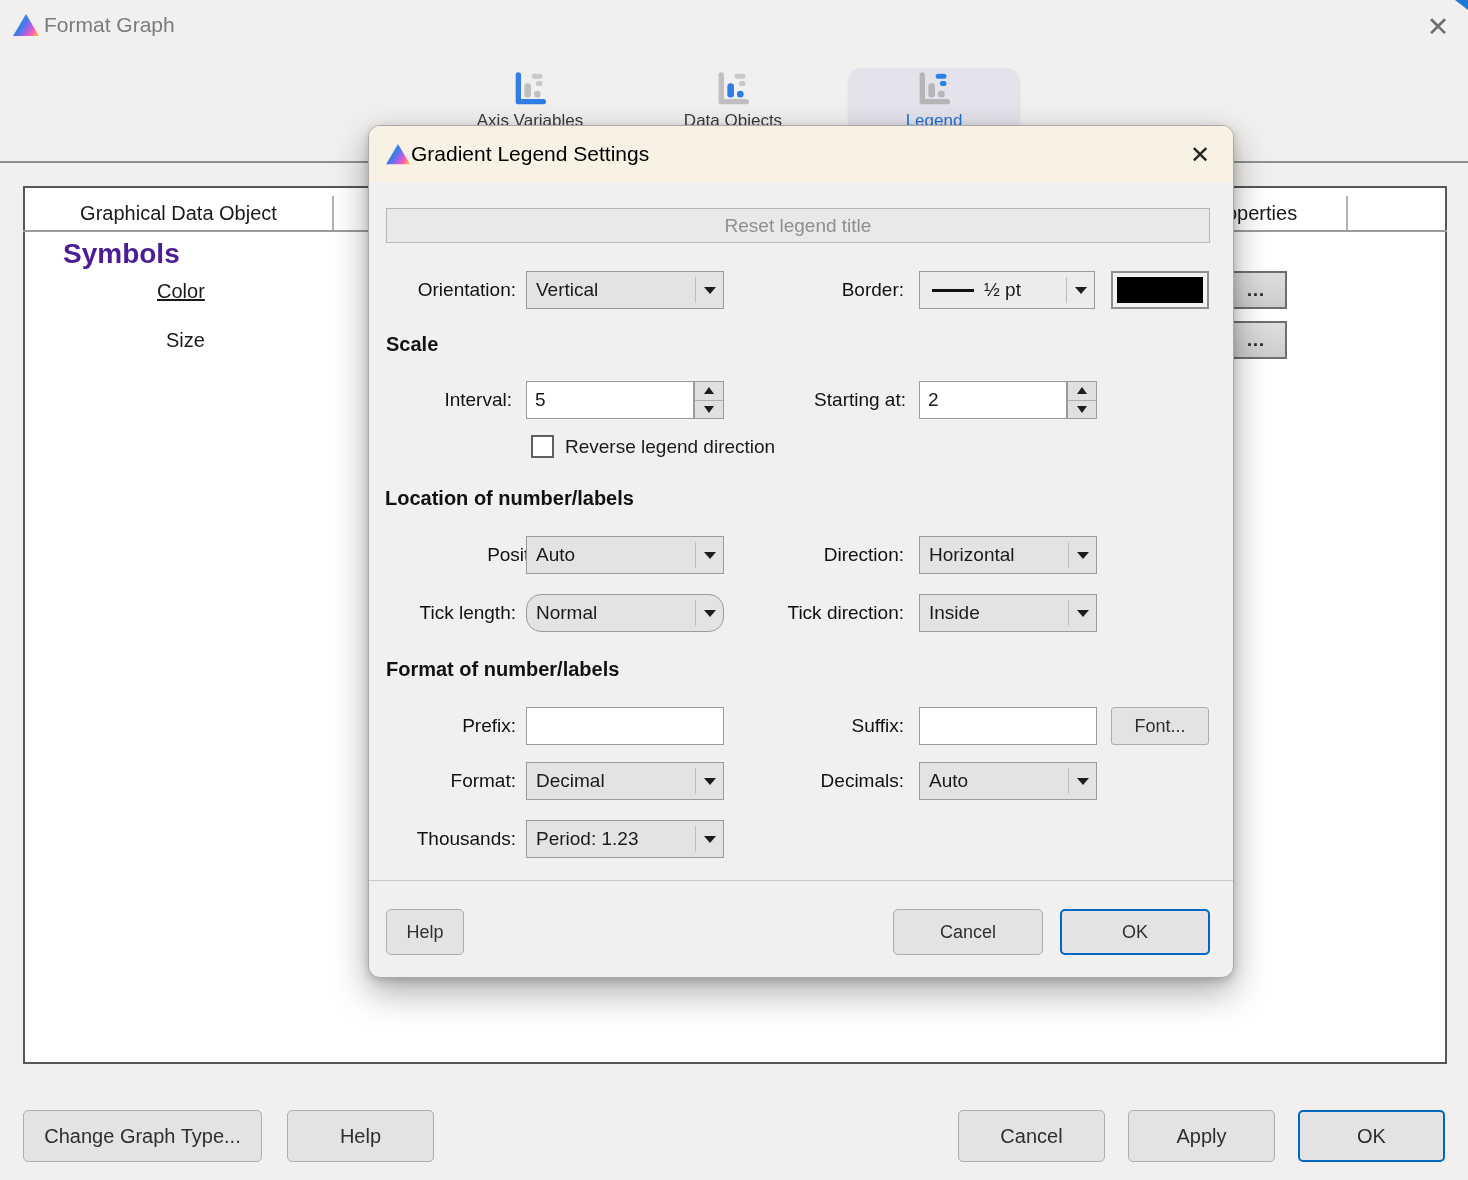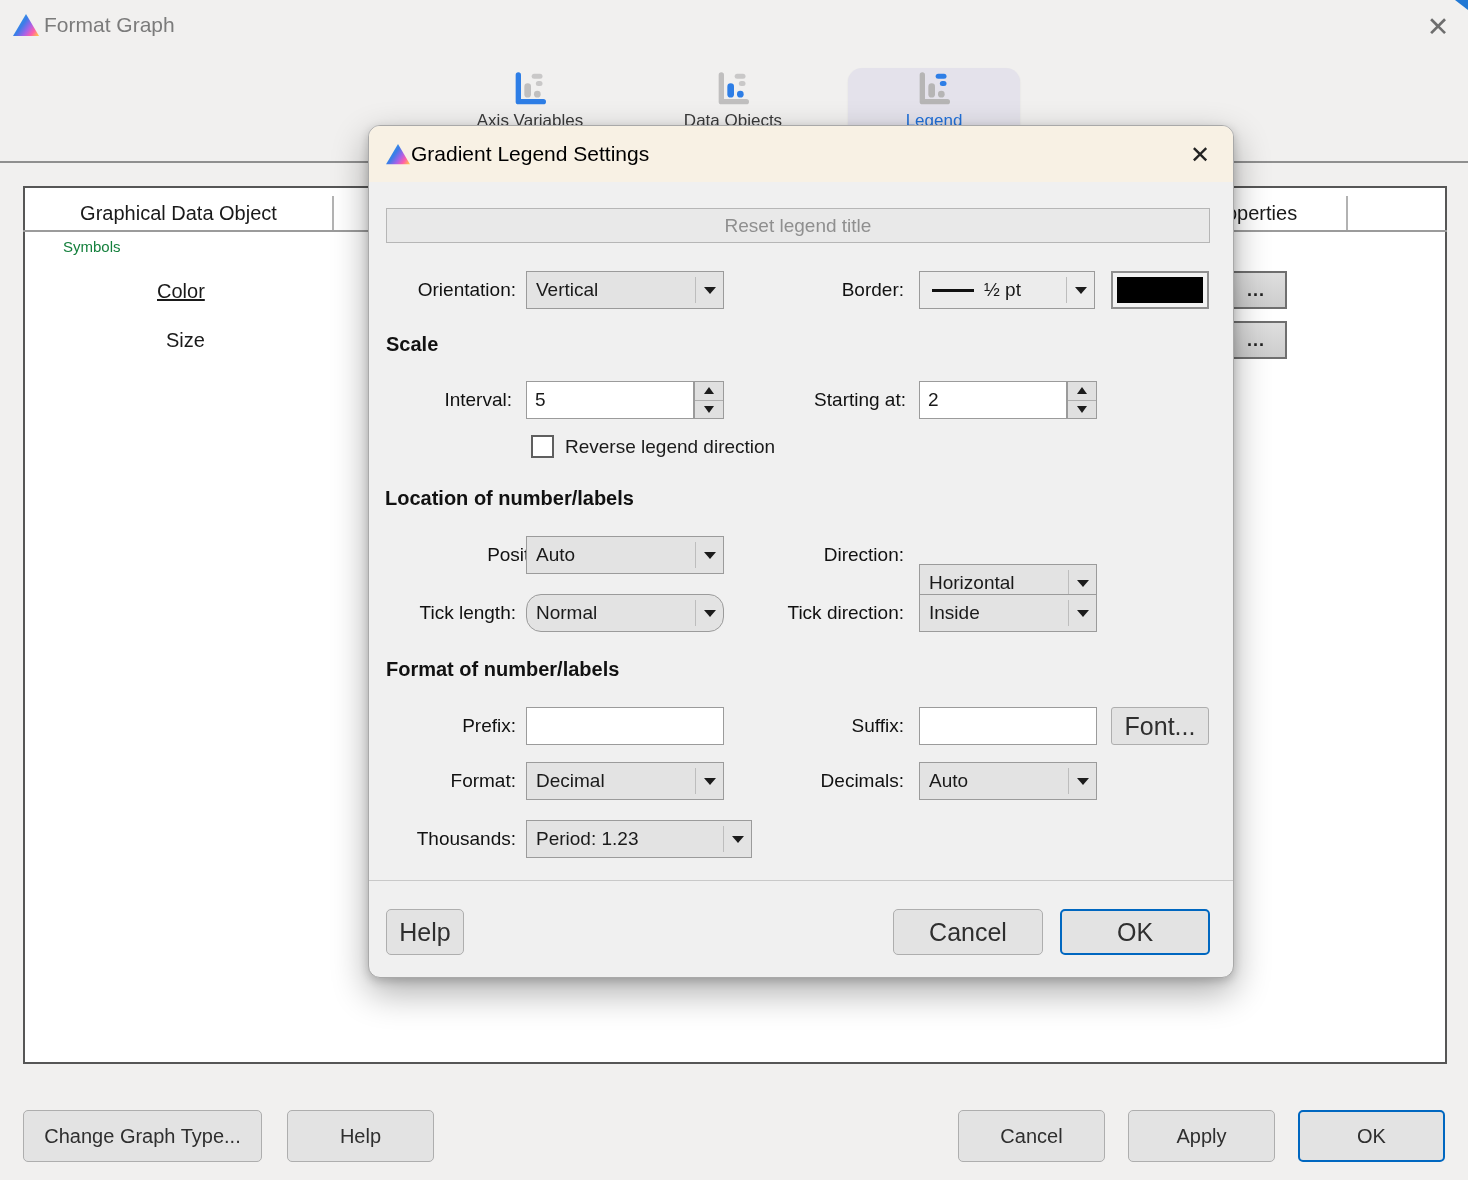--- a/index.html
+++ b/index.html
@@ -14,21 +14,21 @@
 
   .tab { width:172px; height:94px; top:68px; border-radius:14px; }
   .tab.selected { background:#e4e2eb; box-shadow:0 1px 2px rgba(0,0,0,.08); }
   .tab-label { top:111px; width:150px; text-align:center; font-size:17px; color:#3a3a3a; }
   .tab-label.active { color:#2170d8; }
 
   .panel { left:23px; top:186px; width:1424px; height:878px; background:#ffffff; border:2px solid #565656; }
   .panel-headline { left:23px; top:230px; width:1424px; height:2px; background:#9b9b9b; }
   .col-sep { width:2px; background:#b2b2b2; top:196px; height:34px; }
   .col-head { top:195px; height:36px; line-height:36px; font-size:20px; color:#1a1a1a; }
-  .section-title { font-size:15px; font-weight:normal; color:#15803d; }
+  .section-title { font-size:28px; font-weight:bold; color:#4c1d95; }
   .row-label { font-size:20px; color:#1a1a1a; }
 
   .dots-btn { width:62px; height:38px; background:linear-gradient(#dedede,#cdcdcd); border:2px solid #6f6f6f; font-size:18px; font-weight:bold; color:#222; display:flex; align-items:center; justify-content:center; letter-spacing:1px; }
 
   .btn { background:#e3e3e3; border:1px solid #aeaeae; border-radius:5px; font-size:20px; color:#2f2f2f; display:flex; align-items:center; justify-content:center; cursor:default; }
   .btn.primary { border:2px solid #0067c0; }
   .bottom-btn { top:1110px; height:52px; }
 
   
   .dialog { left:368px; top:125px; width:866px; height:853px; background:#f0f0f0; border:1px solid #a9a9a9; border-radius:12px; box-shadow:0 14px 36px rgba(0,0,0,.33), 0 3px 10px rgba(0,0,0,.18); z-index:50; overflow:hidden; }
@@ -50,21 +50,21 @@
 
   .txtin { height:38px; background:#fff; border:1px solid #9b9b9b; font-size:19px; color:#1a1a1a; padding-left:8px; font-family:"Liberation Sans",sans-serif; }
   .spinner { width:30px; height:38px; border:1px solid #9b9b9b; background:#e0e0e0; display:flex; flex-direction:column; }
   .spin-half { flex:1; display:flex; align-items:center; justify-content:center; }
   .spin-div { height:1px; background:#aeaeae; }
 
   .chk { width:23px; height:23px; background:#fff; border:2px solid #5f5f5f; }
   .line-glyph { width:42px; height:3px; background:#111; margin-left:12px; margin-right:10px; }
   .swatch { width:98px; height:38px; border:2px solid #8f8f8f; background:#f2f2f2; padding:4px; }
   .swatch-inner { width:100%; height:100%; }
-  .dlg-btn { background:#e3e3e3; border:1px solid #aeaeae; border-radius:5px; font-size:25px; color:#2f2f2f; display:flex; align-items:center; justify-content:center; }
+  .dlg-btn { background:#e3e3e3; border:1px solid #aeaeae; border-radius:5px; font-size:18px; color:#2f2f2f; display:flex; align-items:center; justify-content:center; }
   .dlg-btn.primary { border:2px solid #0067c0; }
   .dlg-divider { left:0; top:754px; width:866px; height:1px; background:#c9c9c9; }
 </style>
 </head>
 <body>
 
 <div class="win">
 
   <svg class="abs" style="left:12px; top:13px;" width="28" height="25" viewBox="0 0 28 25">
     <defs>
@@ -204,21 +204,21 @@
     <div class="abs hdr" style="left:16px; top:361px;">Location of number/labels</div>
     <div class="abs lbl" style="left:8px; top:410px; width:147px;margin-left:36px;">Position:</div>
     <div class="abs dd" style="left:157px; top:410px; width:198px;">
       <span class="dd-val">Auto</span>
       <span class="dd-sep"></span>
         <span class="dd-arrowbox">
           <span class="caret"></span>
         </span>
     </div>
     <div class="abs lbl" style="left:390px; top:410px; width:145px;">Direction:</div>
-    <div class="abs dd" style="left:550px; top:410px; width:178px;margin-top:28px;">
+    <div class="abs dd" style="left:550px; top:410px; width:178px;">
       <span class="dd-val">Horizontal</span>
       <span class="dd-sep"></span>
         <span class="dd-arrowbox">
           <span class="caret"></span>
         </span>
     </div>
     <div class="abs lbl" style="left:0; top:468px; width:147px;">Tick length:</div>
     <div class="abs dd" style="left:157px; top:468px; width:198px;border-radius:15px;">
       <span class="dd-val">Normal</span>
       <span class="dd-sep"></span>
@@ -252,21 +252,21 @@
     </div>
     <div class="abs lbl" style="left:390px; top:636px; width:145px;">Decimals:</div>
     <div class="abs dd" style="left:550px; top:636px; width:178px;">
       <span class="dd-val">Auto</span>
       <span class="dd-sep"></span>
         <span class="dd-arrowbox">
           <span class="caret"></span>
         </span>
     </div>
     <div class="abs lbl" style="left:0; top:694px; width:147px;">Thousands:</div>
-    <div class="abs dd" style="left:157px; top:694px; width:226px;">
+    <div class="abs dd" style="left:157px; top:694px; width:198px;">
       <span class="dd-val">Period: 1.23</span>
       <span class="dd-sep"></span>
         <span class="dd-arrowbox">
           <span class="caret"></span>
         </span>
     </div>
 
     <div class="abs dlg-divider"></div>
     <div class="abs dlg-btn" style="left:17px; top:783px; width:78px; height:46px;">Help</div>
     <div class="abs dlg-btn" style="left:524px; top:783px; width:150px; height:46px;">Cancel</div>

